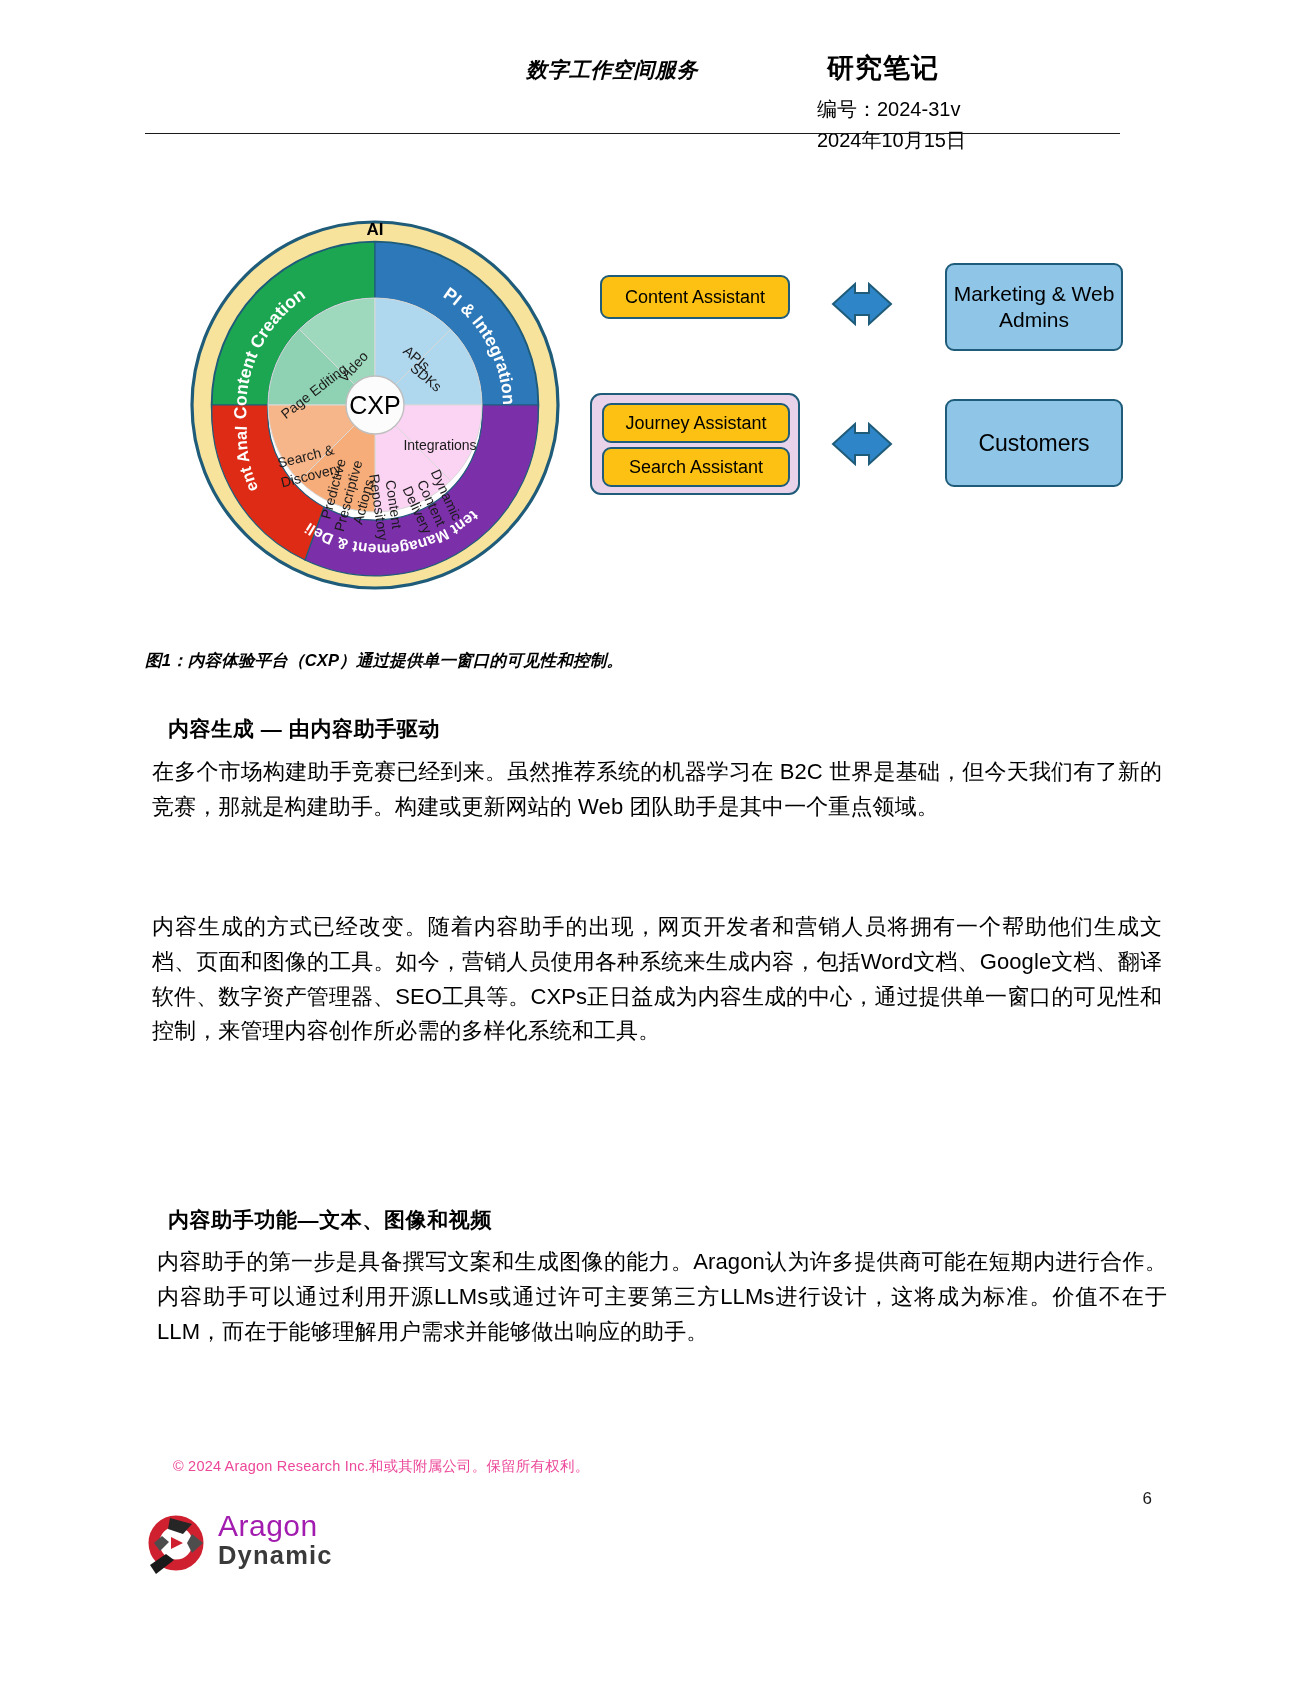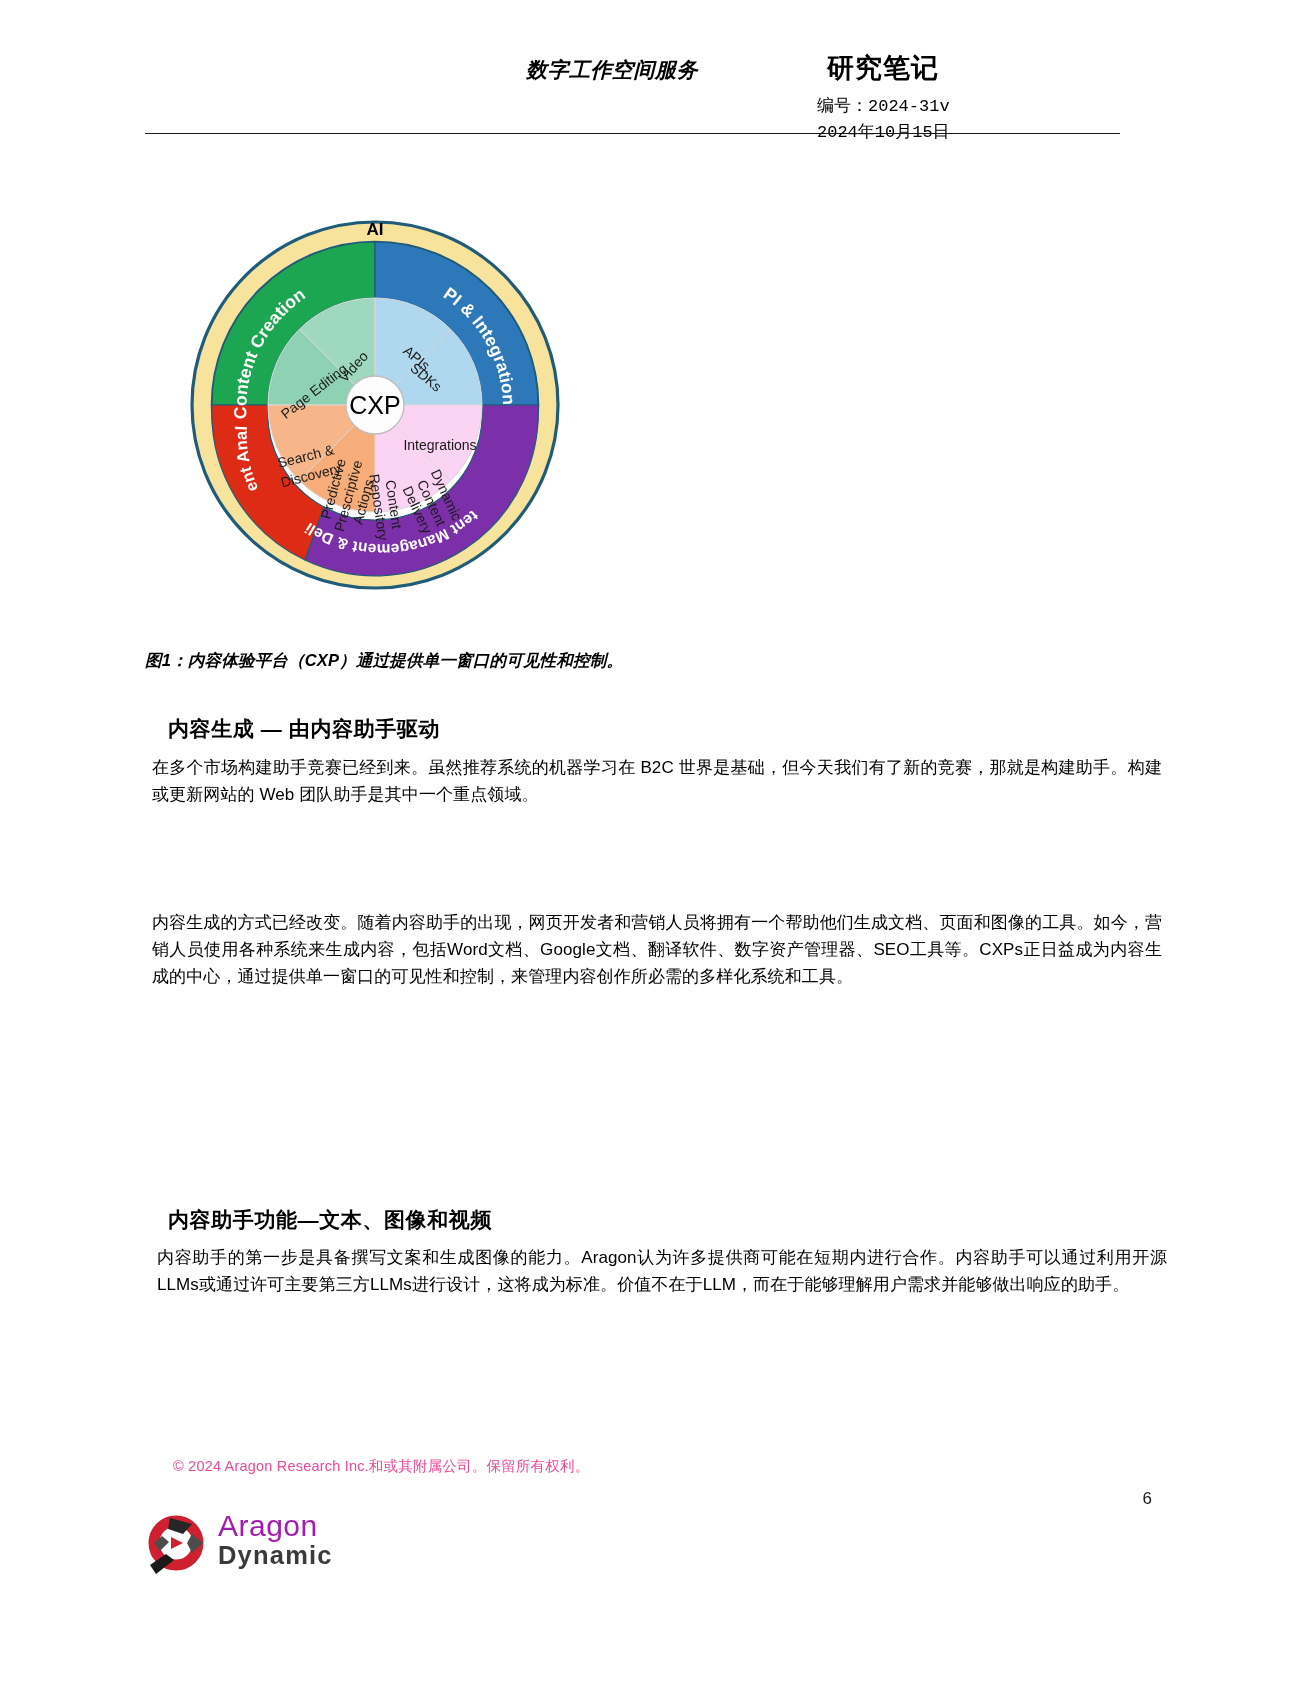--- a/index.html
+++ b/index.html
@@ -42,24 +42,23 @@
     text-align: left;
   }
   .hdr-title {
     font-size: 27px;
     font-weight: bold;
     letter-spacing: 1px;
     margin: 0 0 8px 0;
     padding-left: 10px;
   }
   .hdr-sub {
-    font-size: 17px;
+    font-size: 20px;
     line-height: 1.55;
     white-space: nowrap;
-    font-family: Liberation Mono, monospace;
   }
   .header-rule {
     position: absolute;
     left: 145px;
     top: 133px;
     width: 975px;
     height: 0;
     border-top: 1.6px solid #1a1a1a;
   }
 
@@ -151,21 +150,21 @@
     position: absolute;
     font-size: 21px;
     font-weight: bold;
     letter-spacing: 0.6px;
     margin: 16px;
     white-space: nowrap;
   }
   p.para {
     position: absolute;
     margin: 0;
-    font-size: 17px;
+    font-size: 22px;
     line-height: 1.58;
     text-align: justify;
     width: 1013px;
     letter-spacing: 0.1px;
   }
 
   #heading-1 { left: 152px; top: 699px; }
   #para-1    { left: 152px; top: 755px; width: 1010px; }
   #para-2    { left: 152px; top: 910px; width: 1010px; }
   #heading-3 { left: 152px; top: 1190px; }
@@ -318,20 +317,42 @@
         <text transform="translate(199,303) rotate(82)" text-anchor="middle">Repository</text>
         <text transform="translate(163,285) rotate(-75)" text-anchor="middle">Predictive</text>
         <text transform="translate(178,292) rotate(-75)" text-anchor="middle">Prescriptive</text>
         <text transform="translate(193,298) rotate(-75)" text-anchor="middle">Actions</text>
         <text transform="translate(132,256) rotate(-14)" text-anchor="middle">Search &amp;</text>
         <text transform="translate(137,275) rotate(-14)" text-anchor="middle">Discovery</text>
       </g>
     </svg>
   </div>
 
+  <div class="flow">
+
+    <div class="box yellow" id="content-assistant-box">Content Assistant</div>
+
+    <div class="box lilac" id="assistant-group-box"></div>
+
+    <div class="box yellow" id="journey-assistant-box">Journey Assistant</div>
+
+    <div class="box yellow" id="search-assistant-box">Search Assistant</div>
+
+    <svg class="arrow" id="arrow-top" width="92" height="46" viewBox="0 0 92 46">
+      <path d="M 26,12 L 26,3 L 48,23 L 26,43 L 26,34 L 12,34 L 12,43 L -10,23 L 12,3 L 12,12 Z" transform="translate(20,0)" fill="#2E86C8" stroke="#1F5C7A" stroke-width="2"></path>
+    </svg>
+
+    <svg class="arrow" id="arrow-bottom" width="92" height="46" viewBox="0 0 92 46">
+      <path d="M 26,12 L 26,3 L 48,23 L 26,43 L 26,34 L 12,34 L 12,43 L -10,23 L 12,3 L 12,12 Z" transform="translate(20,0)" fill="#2E86C8" stroke="#1F5C7A" stroke-width="2"></path>
+    </svg>
+
+    <div class="box blue" id="marketing-box">Marketing &amp; Web Admins</div>
+
+    <div class="box blue" id="customers-box">Customers</div>
+  </div>
 </div>
 
 <div class="fig-caption">图1：内容体验平台（CXP）通过提供单一窗口的可见性和控制。</div>
 
 <h2 class="section" id="heading-1">内容生成 — 由内容助手驱动</h2>
 
 <p class="para" id="para-1">在多个市场构建助手竞赛已经到来。虽然推荐系统的机器学习在 B2C 世界是基础，但今天我们有了新的竞赛，那就是构建助手。构建或更新网站的 Web 团队助手是其中一个重点领域。</p>
 
 <p class="para" id="para-2">内容生成的方式已经改变。随着内容助手的出现，网页开发者和营销人员将拥有一个帮助他们生成文档、页面和图像的工具。如今，营销人员使用各种系统来生成内容，包括Word文档、Google文档、翻译软件、数字资产管理器、SEO工具等。CXPs正日益成为内容生成的中心，通过提供单一窗口的可见性和控制，来管理内容创作所必需的多样化系统和工具。</p>
 

